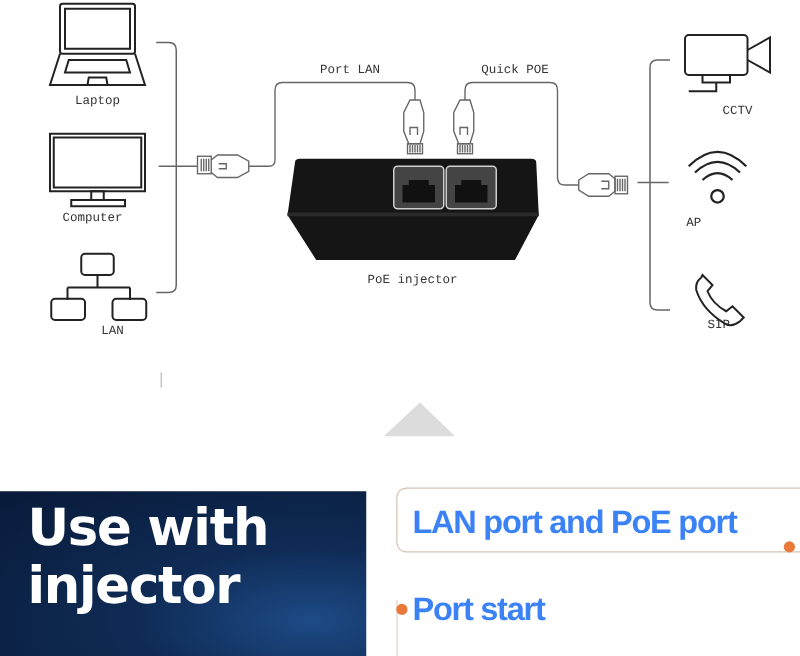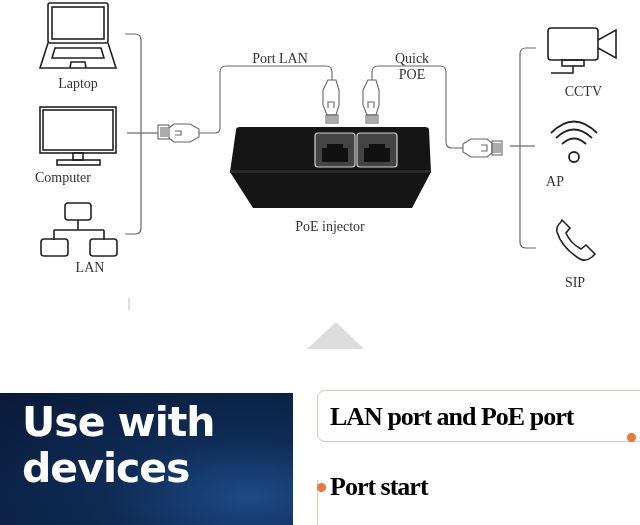--- a/index.html
+++ b/index.html
@@ -1,23 +1,23 @@
 <!DOCTYPE html>
 <html><head>
 <meta charset="utf-8">
 <style>
   html, body { margin: 0; padding: 0; }
   body { width: 640px; height: 525px; background: #ffffff; position: relative; overflow: hidden; font-family: "Liberation Sans", sans-serif; }
-  .label { position: absolute; font-size: 14px; color: #333; text-align: center; font-family: Liberation Serif, serif; }
+  .label { position: absolute; font-size: 10px; color: #333; text-align: center; font-family: Liberation Mono, monospace; }
   svg.diagram { position: absolute; left: 0; top: 0; }
   .panel { position: absolute; left: 0; top: 393px; width: 293px; height: 148px;
     background: radial-gradient(ellipse at 85% 70%, #1d4a86 0%, #0f2b55 40%, #081a38 100%); }
   .panel-text { position: absolute; left: 22px; top: 6px; color: #fff; font-family: "DejaVu Sans", sans-serif; font-weight: bold; font-size: 41px; line-height: 46px; letter-spacing: -1px; }
   .pill { position: absolute; border: 1px solid #d9c3b3; border-radius: 8px; }
-  .pill-text { position: absolute; color: #000000; font-family: Liberation Serif, serif; font-weight: bold; font-size: 26px; letter-spacing: -1px; white-space: nowrap; }
+  .pill-text { position: absolute; color: #3b82f6; font-family: Liberation Sans, sans-serif; font-weight: bold; font-size: 26px; letter-spacing: -1px; white-space: nowrap; }
   .dot { position: absolute; width: 9px; height: 9px; border-radius: 50%; background: #e8793a; }
 </style>
 </head>
 <body>
 
 <svg class="diagram" width="640" height="360" viewBox="0 0 640 360">
 
   <g fill="none" stroke="#222" stroke-width="1.6">
     <rect x="48" y="3" width="60" height="40" rx="2"></rect>
     <rect x="52" y="7" width="52" height="32"></rect>
@@ -110,35 +110,35 @@
       <path d="M364 162 L364 148 L369 148 L369 144 L385 144 L385 148 L390 148 L390 162 Z" fill="#111"></path>
     </g>
   </g>
 
   <path d="M129 298 L129 310" stroke="#bbb" stroke-width="1"></path>
 
   <path d="M307 349 L336 322 L364 349 Z" fill="#dcdcdc"></path>
 </svg>
 
 <div class="label" style="left:48px;top:76px;width:60px;">Laptop</div>
-<div class="label" style="left:25px;top:170px;width:76px;">Computer</div>
+<div class="label" style="left:36px;top:170px;width:76px;">Computer</div>
 <div class="label" style="left:60px;top:260px;width:60px;">LAN</div>
 
 <div class="label" style="left:548px;top:84px;width:54px;text-align:right;">CCTV</div>
 <div class="label" style="left:528px;top:174px;width:54px;">AP</div>
-<div class="label" style="left:548px;top:275px;width:54px;">SIP</div>
+<div class="label" style="left:548px;top:255px;width:54px;">SIP</div>
 
 <div class="label" style="left:250px;top:51px;width:60px;">Port LAN</div>
 <div class="label" style="left:382px;top:51px;width:60px;">Quick POE</div>
 <div class="label" style="left:290px;top:219px;width:80px;text-align:center;">PoE injector</div>
 
 <div class="panel">
   <div class="panel-text">
     <div>Use with</div>
-    <div>devices</div>
+    <div>injector</div>
   </div>
 </div>
 
 <div class="pill" style="left:317px;top:390px;width:340px;height:50px;"></div>
 <div class="pill-text" style="left:330px;top:402px;">LAN port and PoE port</div>
 <div class="dot" style="left:627px;top:433px;"></div>
 
 <div class="pill" style="left:317px;top:480px;width:340px;height:50px;border-top:none;border-radius:0 0 0 8px;"></div>
 <div class="pill-text" style="left:330px;top:472px;">Port start</div>
 <div class="dot" style="left:317px;top:483px;"></div>

